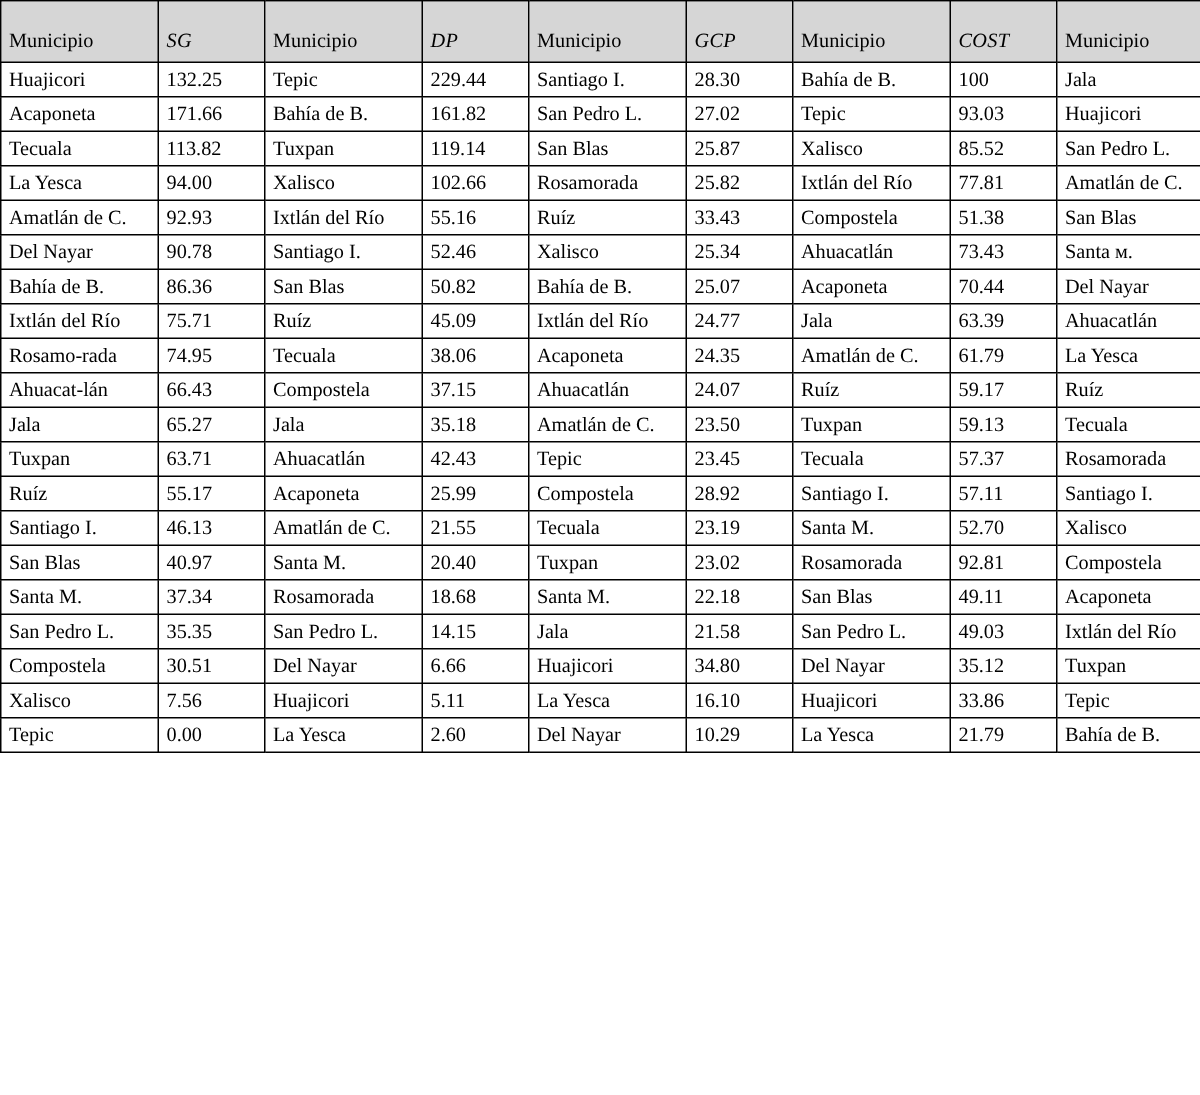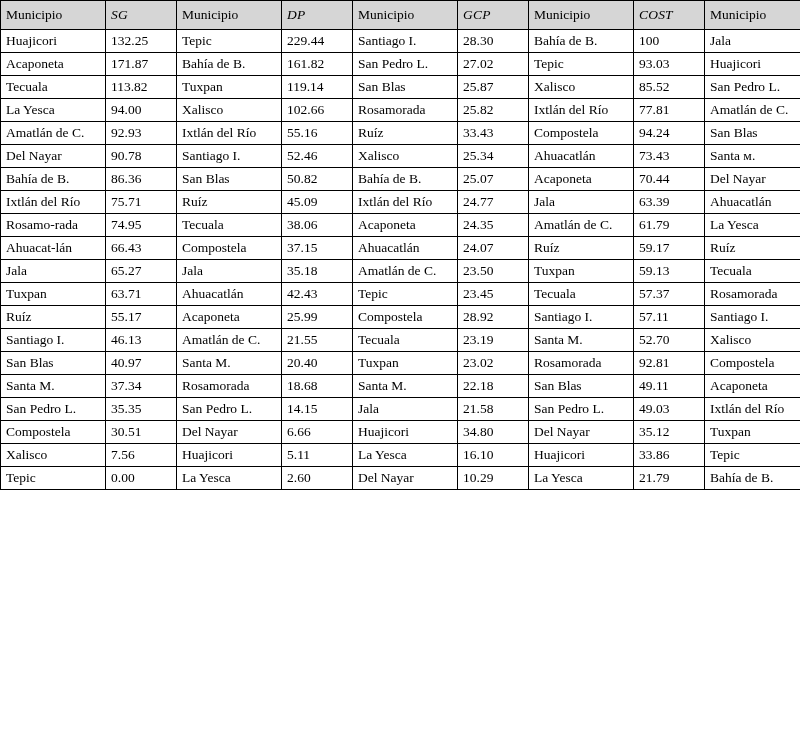--- a/index.html
+++ b/index.html
@@ -33,21 +33,21 @@
     vertical-align: middle;
     overflow: hidden;
     white-space: normal;
     word-wrap: break-word;
   }
   table.data-table thead th {
     background: #d6d6d6;
     font-weight: normal;
     text-align: left;
     height: 22px;
-    padding-top: 3px;
+    padding-top: 15px;
     padding-bottom: 3px;
   }
   .hdr-small {
     font-variant: small-caps;
     font-size: 12.5px;
     letter-spacing: 0.2px;
     font-style: italic;
   }
   .col-name { width: 95px; }
   .col-val  { width: 61px; }
@@ -80,21 +80,21 @@
           <td class="col-name">Tepic</td>
           <td class="col-val val">229.44</td>
           <td class="col-name">Santiago I.</td>
           <td class="col-val val">28.30</td>
           <td class="col-name">Bahía de B.</td>
           <td class="col-val val">100</td>
           <td class="col-name">Jala</td>
         </tr>
         <tr>
           <td class="col-name">Acaponeta</td>
-          <td class="col-val val">171.87</td>
+          <td class="col-val val">171.66</td>
           <td class="col-name">Bahía de B.</td>
           <td class="col-val val">161.82</td>
           <td class="col-name">San Pedro L.</td>
           <td class="col-val val">27.02</td>
           <td class="col-name">Tepic</td>
           <td class="col-val val">93.03</td>
           <td class="col-name">Huajicori</td>
         </tr>
         <tr>
           <td class="col-name">Tecuala</td>
@@ -119,21 +119,21 @@
           <td class="col-name">Amatlán de C.</td>
         </tr>
         <tr>
           <td class="col-name">Amatlán de C.</td>
           <td class="col-val val">92.93</td>
           <td class="col-name">Ixtlán del Río</td>
           <td class="col-val val">55.16</td>
           <td class="col-name">Ruíz</td>
           <td class="col-val val">33.43</td>
           <td class="col-name">Compostela</td>
-          <td class="col-val val">94.24</td>
+          <td class="col-val val">51.38</td>
           <td class="col-name">San Blas</td>
         </tr>
         <tr>
           <td class="col-name">Del Nayar</td>
           <td class="col-val val">90.78</td>
           <td class="col-name">Santiago I.</td>
           <td class="col-val val">52.46</td>
           <td class="col-name">Xalisco</td>
           <td class="col-val val">25.34</td>
           <td class="col-name">Ahuacatlán</td>

